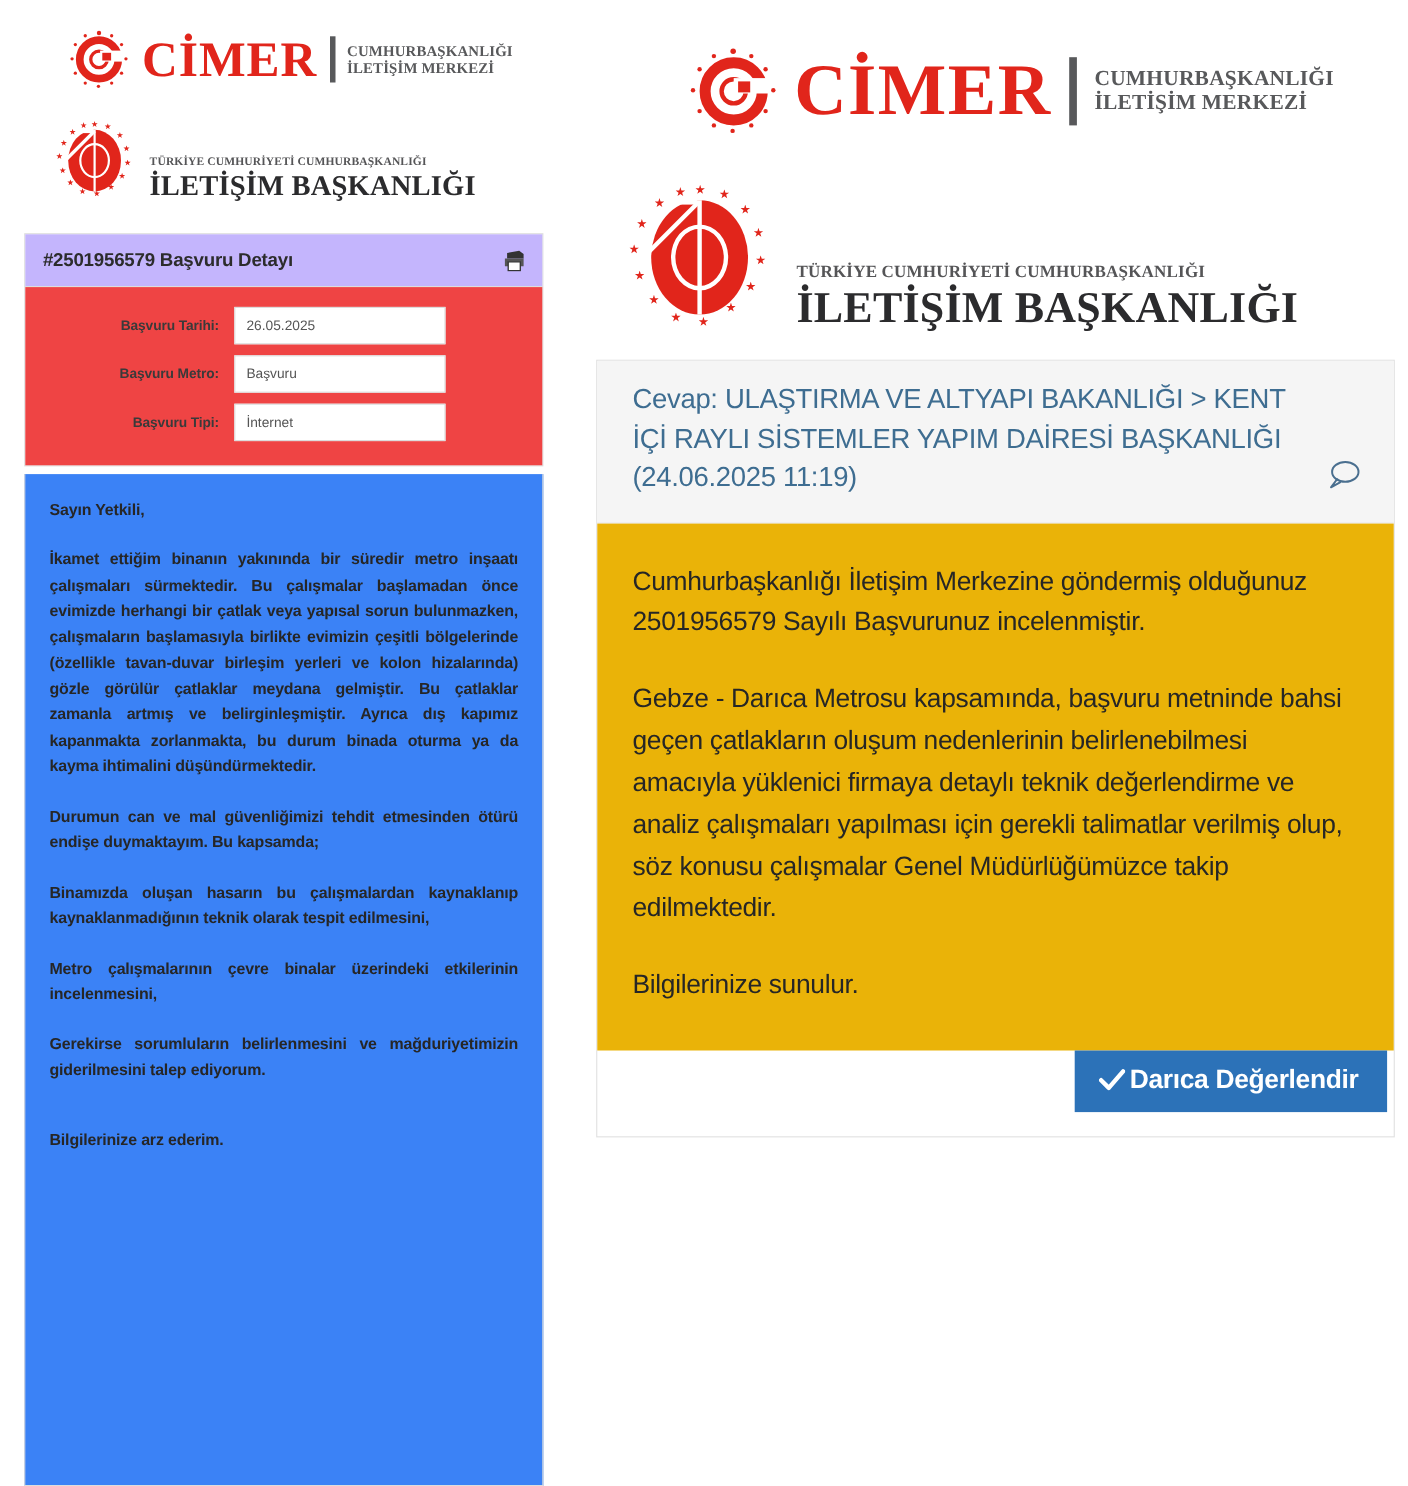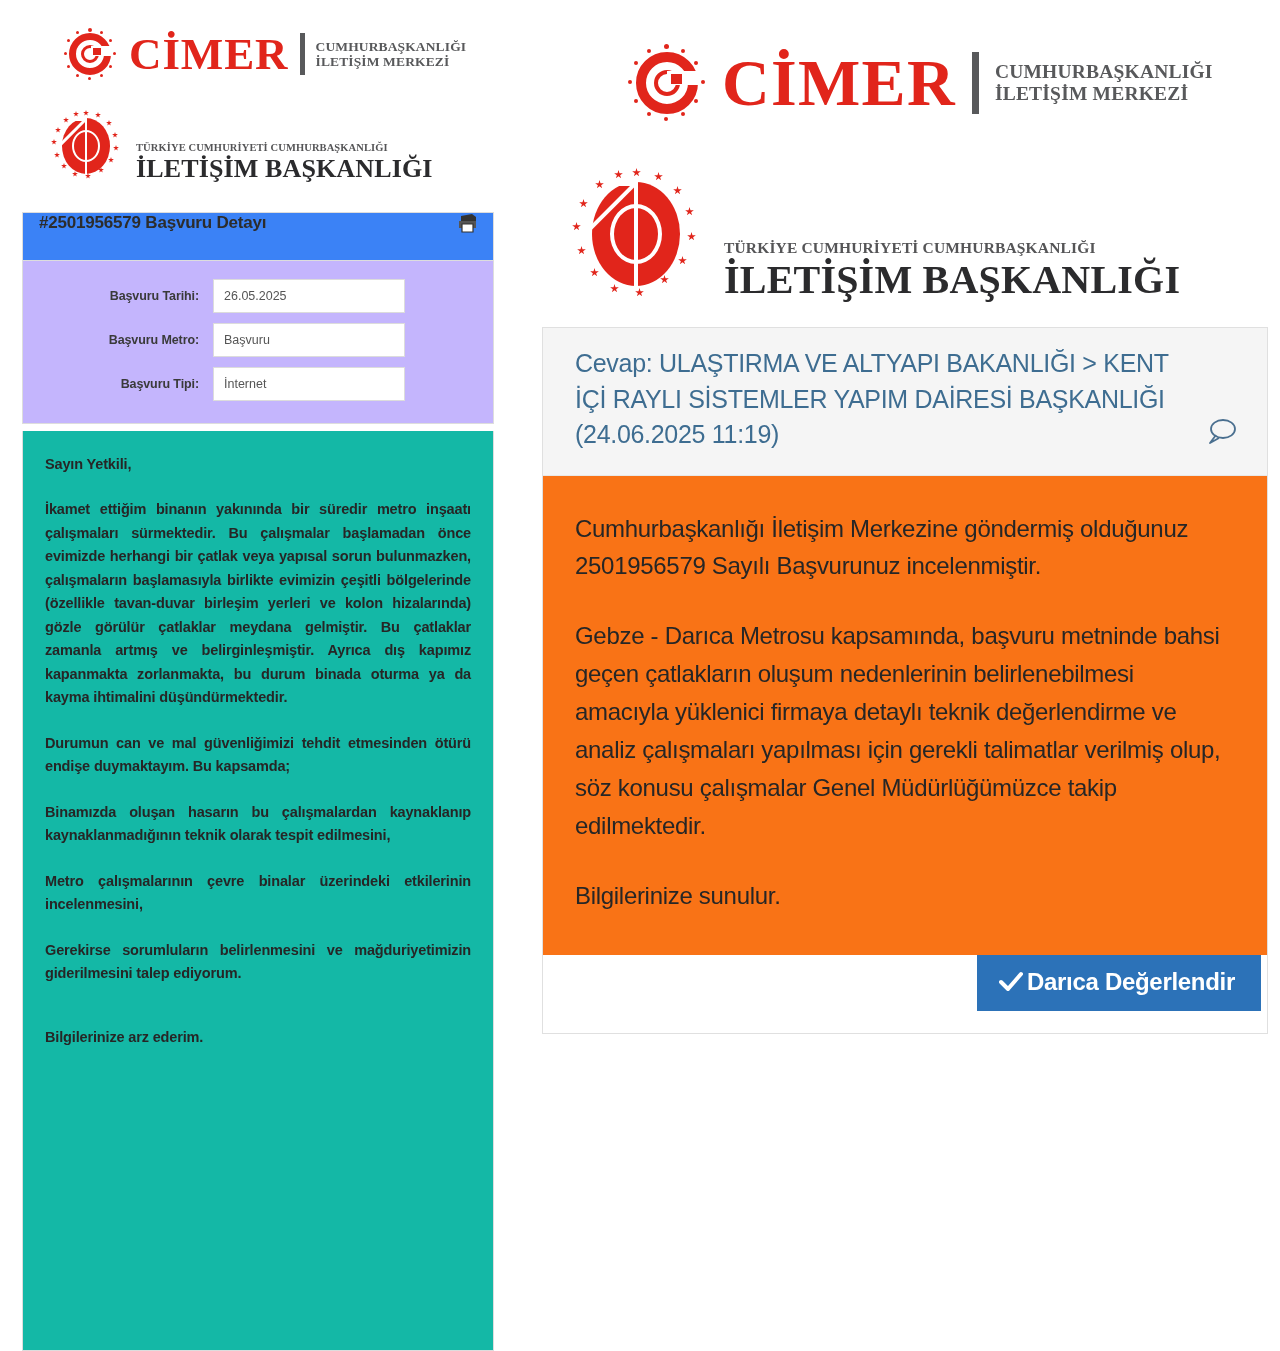--- a/index.html
+++ b/index.html
@@ -84,54 +84,54 @@
   #left-ib .ib-mark { width: 72px; height: 72px; }
   #left-ib .ib-text-top { font-size: 10.5px; margin-left: 14px; }
   #left-ib .ib-text-main { font-size: 26px; margin-left: 14px; margin-top: 3px; }
 
   #detail-card {
     position: absolute; left: 22px; top: 212px; width: 472px;
     border: 1px solid #dddddd;
     background: #ffffff;
   }
   #detail-head {
-    background: #3b82f6;
+    background: #c4b5fd;
     border-bottom: 1px solid #dddddd;
     height: 48px;
-    display: flex; justify-content: space-between;
+    display: flex; align-items: center; justify-content: space-between;
     padding: 0 14px 0 16px;
   }
   #detail-head .title {
     font-size: 17px; font-weight: 700; color: #2c2c2c;
     font-family: "Liberation Sans", sans-serif;
     letter-spacing: -0.2px;
   }
   .printer-icon { width: 22px; height: 20px; display: block; }
-  #detail-body { padding: 18px 0 18px 0; background: #c4b5fd; }
+  #detail-body { padding: 18px 0 18px 0; background: #ef4444; }
   .form-row {
     display: flex; align-items: center; margin-bottom: 10px;
   }
   .form-row:last-child { margin-bottom: 4px; }
   .form-label {
     width: 190px; text-align: right; padding-right: 14px;
     font-size: 12.5px; font-weight: 700; color: #3a3a3a;
     letter-spacing: -0.1px;
   }
   .form-value {
     width: 192px; height: 34px; line-height: 32px;
     border: 1px solid #dcdcdc; background: #fff;
     font-size: 12.5px; color: #555; padding-left: 10px;
     overflow: hidden; white-space: nowrap;
   }
 
   #complaint-card {
     position: absolute; left: 22px; top: 431px; width: 472px;
     min-height: 920px;
     border: 1px solid #dddddd; border-top: none;
-    background: #14b8a6;
+    background: #3b82f6;
     padding: 22px 22px 10px 22px;
   }
   .cpara {
     font-size: 14.5px;
     line-height: 1.62;
     color: #262626;
     text-align: justify;
     margin: 0 0 22px 0;
     font-weight: 600;
     letter-spacing: -0.15px;
@@ -179,21 +179,21 @@
     padding: 18px 30px 22px 32px;
     display: flex; align-items: flex-start; justify-content: space-between;
   }
   #answer-title-bar .atext {
     font-size: 25px; line-height: 1.42; color: #3e6d91;
     letter-spacing: -0.3px; max-width: 600px;
   }
   .bubble-outline { width: 30px; height: 28px; display: block; margin-top: 72px; }
 
   #answer-body {
-    background: #f97316;
+    background: #eab308;
     padding: 34px 40px 26px 32px;
   }
   .apara {
     font-size: 24px; line-height: 1.58; color: #262626;
     margin: 0 0 32px 0; letter-spacing: -0.3px;
   }
   #eval-row { display: flex; justify-content: flex-end; padding: 0 6px 22px 0; }
   #eval-btn {
     background: #2c72b8; color: #ffffff;
     border: none; cursor: pointer;

